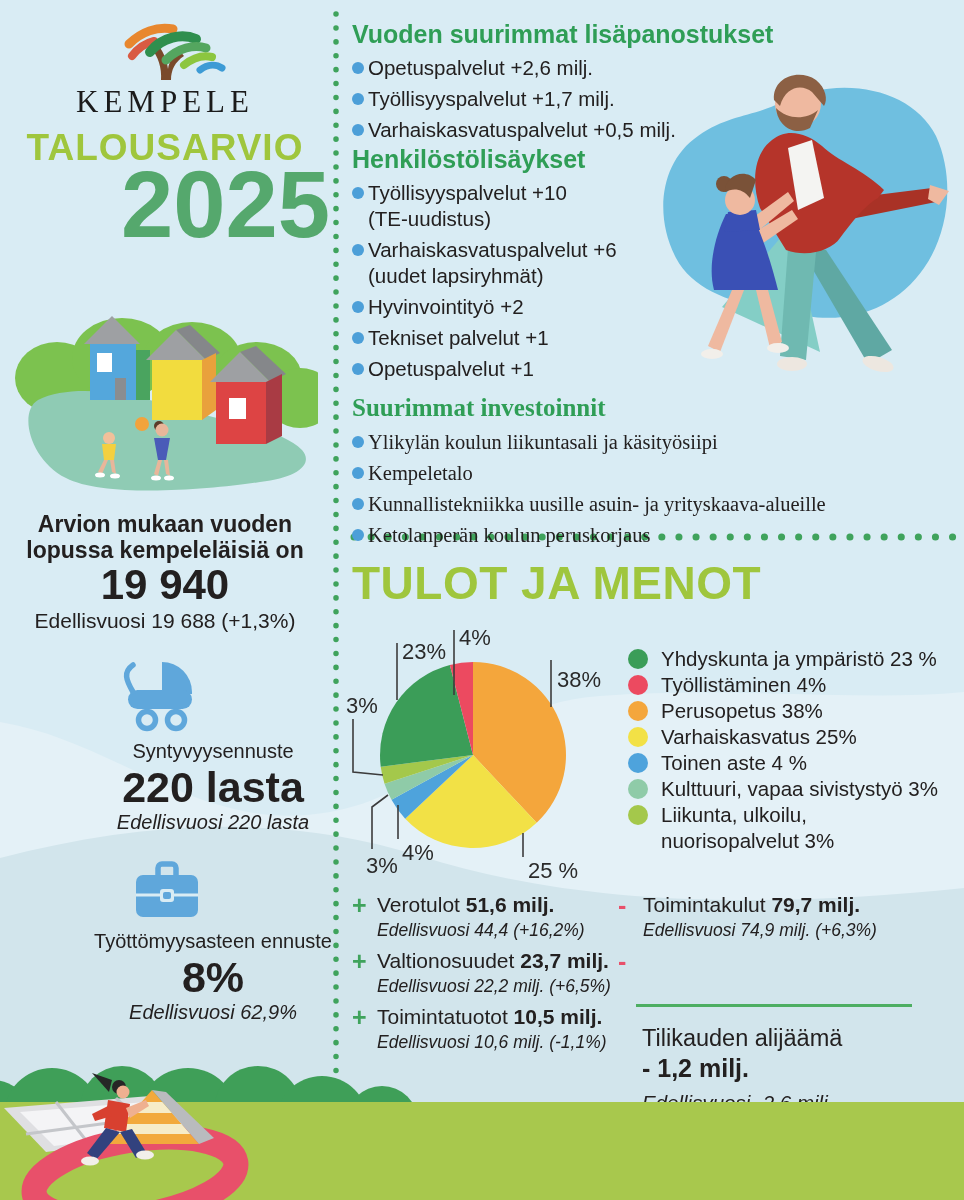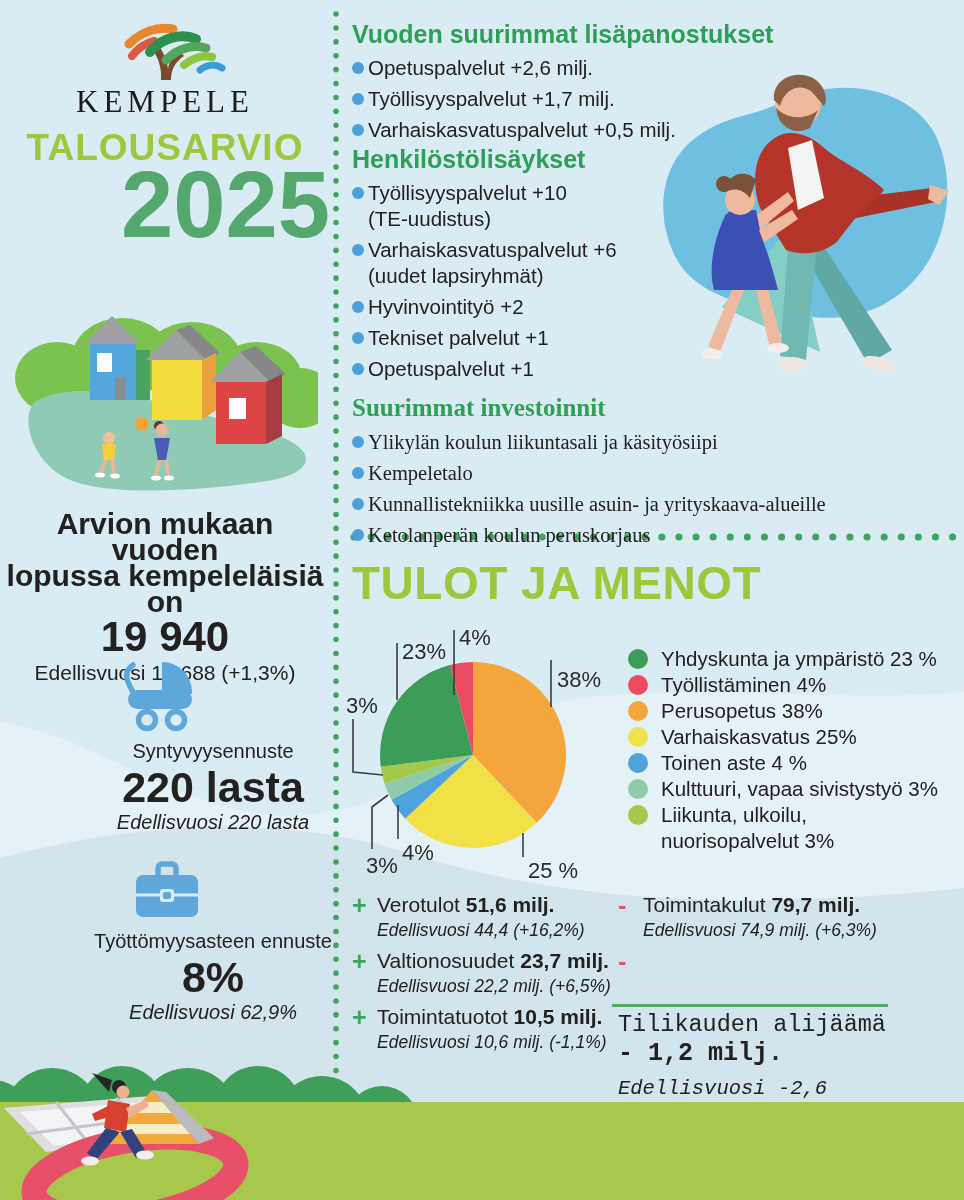--- a/index.html
+++ b/index.html
@@ -11,21 +11,21 @@
   }
   .abs{position:absolute;}
   svg{display:block;}
 
   
   .talousarvio{left:0;top:127px;width:330px;text-align:center;
     font-size:37px;font-weight:bold;letter-spacing:1px;color:var(--lime);}
   .year{left:0;top:156px;width:330px;text-align:right;
     font-size:94px;font-weight:bold;line-height:1.05;color:var(--year_green);}
   .pop{left:0;top:511px;width:330px;text-align:center;}
-  .pop-line{font-size:30px;font-weight:bold;line-height:26px;}
+  .pop-line{font-size:23px;font-weight:bold;line-height:26px;}
   .pop-value{font-size:42px;font-weight:bold;line-height:44px;}
   .pop-prev{font-size:21px;margin-top:2px;}
   .stat{width:330px;left:0;text-align:center;padding-left:48px;}
   .stat-label{font-size:20px;}
   .stat-value{font-size:43px;font-weight:bold;line-height:46px;margin-top:1px;}
   .stat-prev{font-size:20px;font-style:italic;margin-top:1px;}
   .births{top:740px;}
   .unemp{top:930px;}
 
   
@@ -51,22 +51,22 @@
   .fin-income{left:352px;width:268px;}
   .fin-expense{left:618px;width:346px;}
   .fin-item{display:flex;gap:10px;margin-bottom:9px;}
   .fin-sign{font-weight:bold;font-size:25px;line-height:25px;width:15px;flex:none;}
   .sign-plus{color:var(--plus_green);}
   .sign-minus{color:var(--minus_red);}
   .fin-main{font-size:21px;line-height:24px;}
   .fin-value{font-weight:bold;}
   .fin-prev{font-size:17.5px;font-style:italic;line-height:20px;margin-top:3px;}
 
-  .result{left:612px;top:1004px;width:270px;border-top:3px solid var(--divider_line_green);
-    padding:4px 0 0 6px;font-family:Liberation Mono, monospace;}
+  .result{left:636px;top:1004px;width:270px;border-top:3px solid var(--divider_line_green);
+    padding:18px 0 0 6px;}
   .result-label{font-size:23.5px;line-height:27px;}
   .result-value{font-size:25px;font-weight:bold;line-height:28px;margin-top:2px;}
   .result-prev{font-size:20.5px;font-style:italic;margin-top:9px;}
 
   .dotted{stroke:var(--dotted_green);fill:none;stroke-linecap:round;}
   .pie-callout-line{stroke:#3c3c3c;stroke-width:1.6;fill:none;}
   .pie-callout-text{font-size:22px;fill:#2a2a2a;}
   .kempele-text{font-family:"Liberation Serif","DejaVu Serif",serif;
     font-size:31px;letter-spacing:5px;fill:#1b1b1b;}
 </style>

